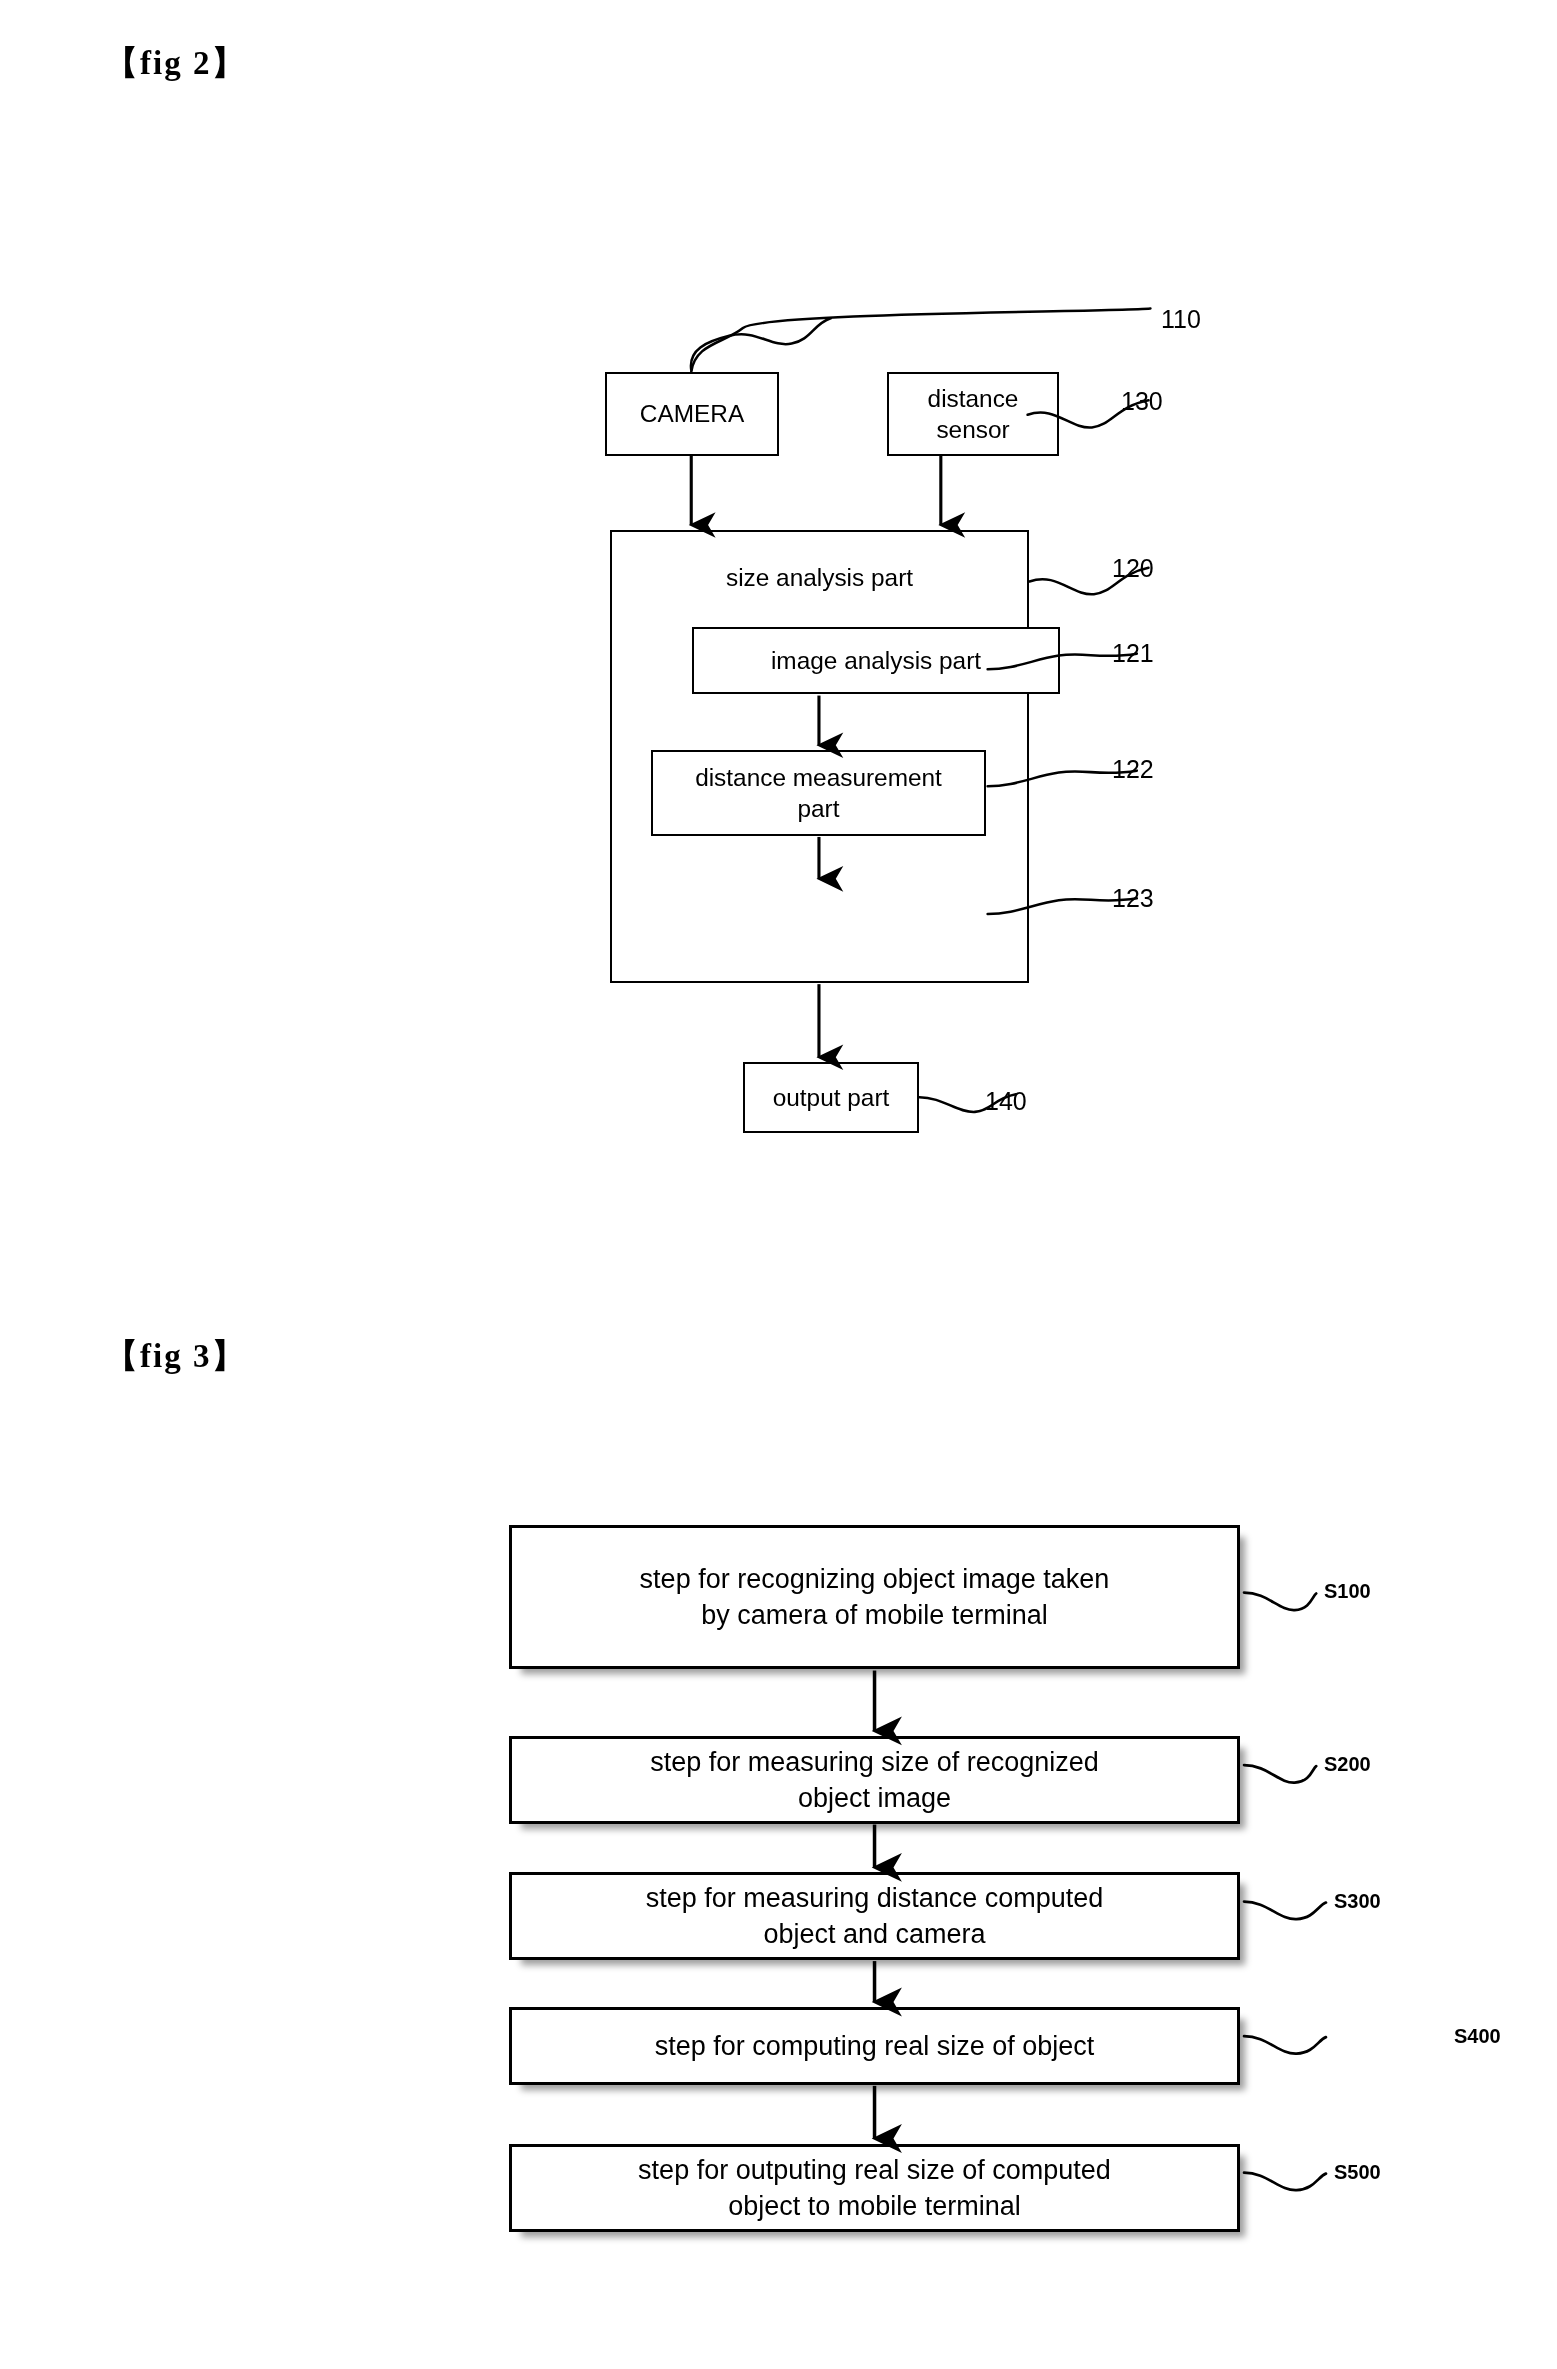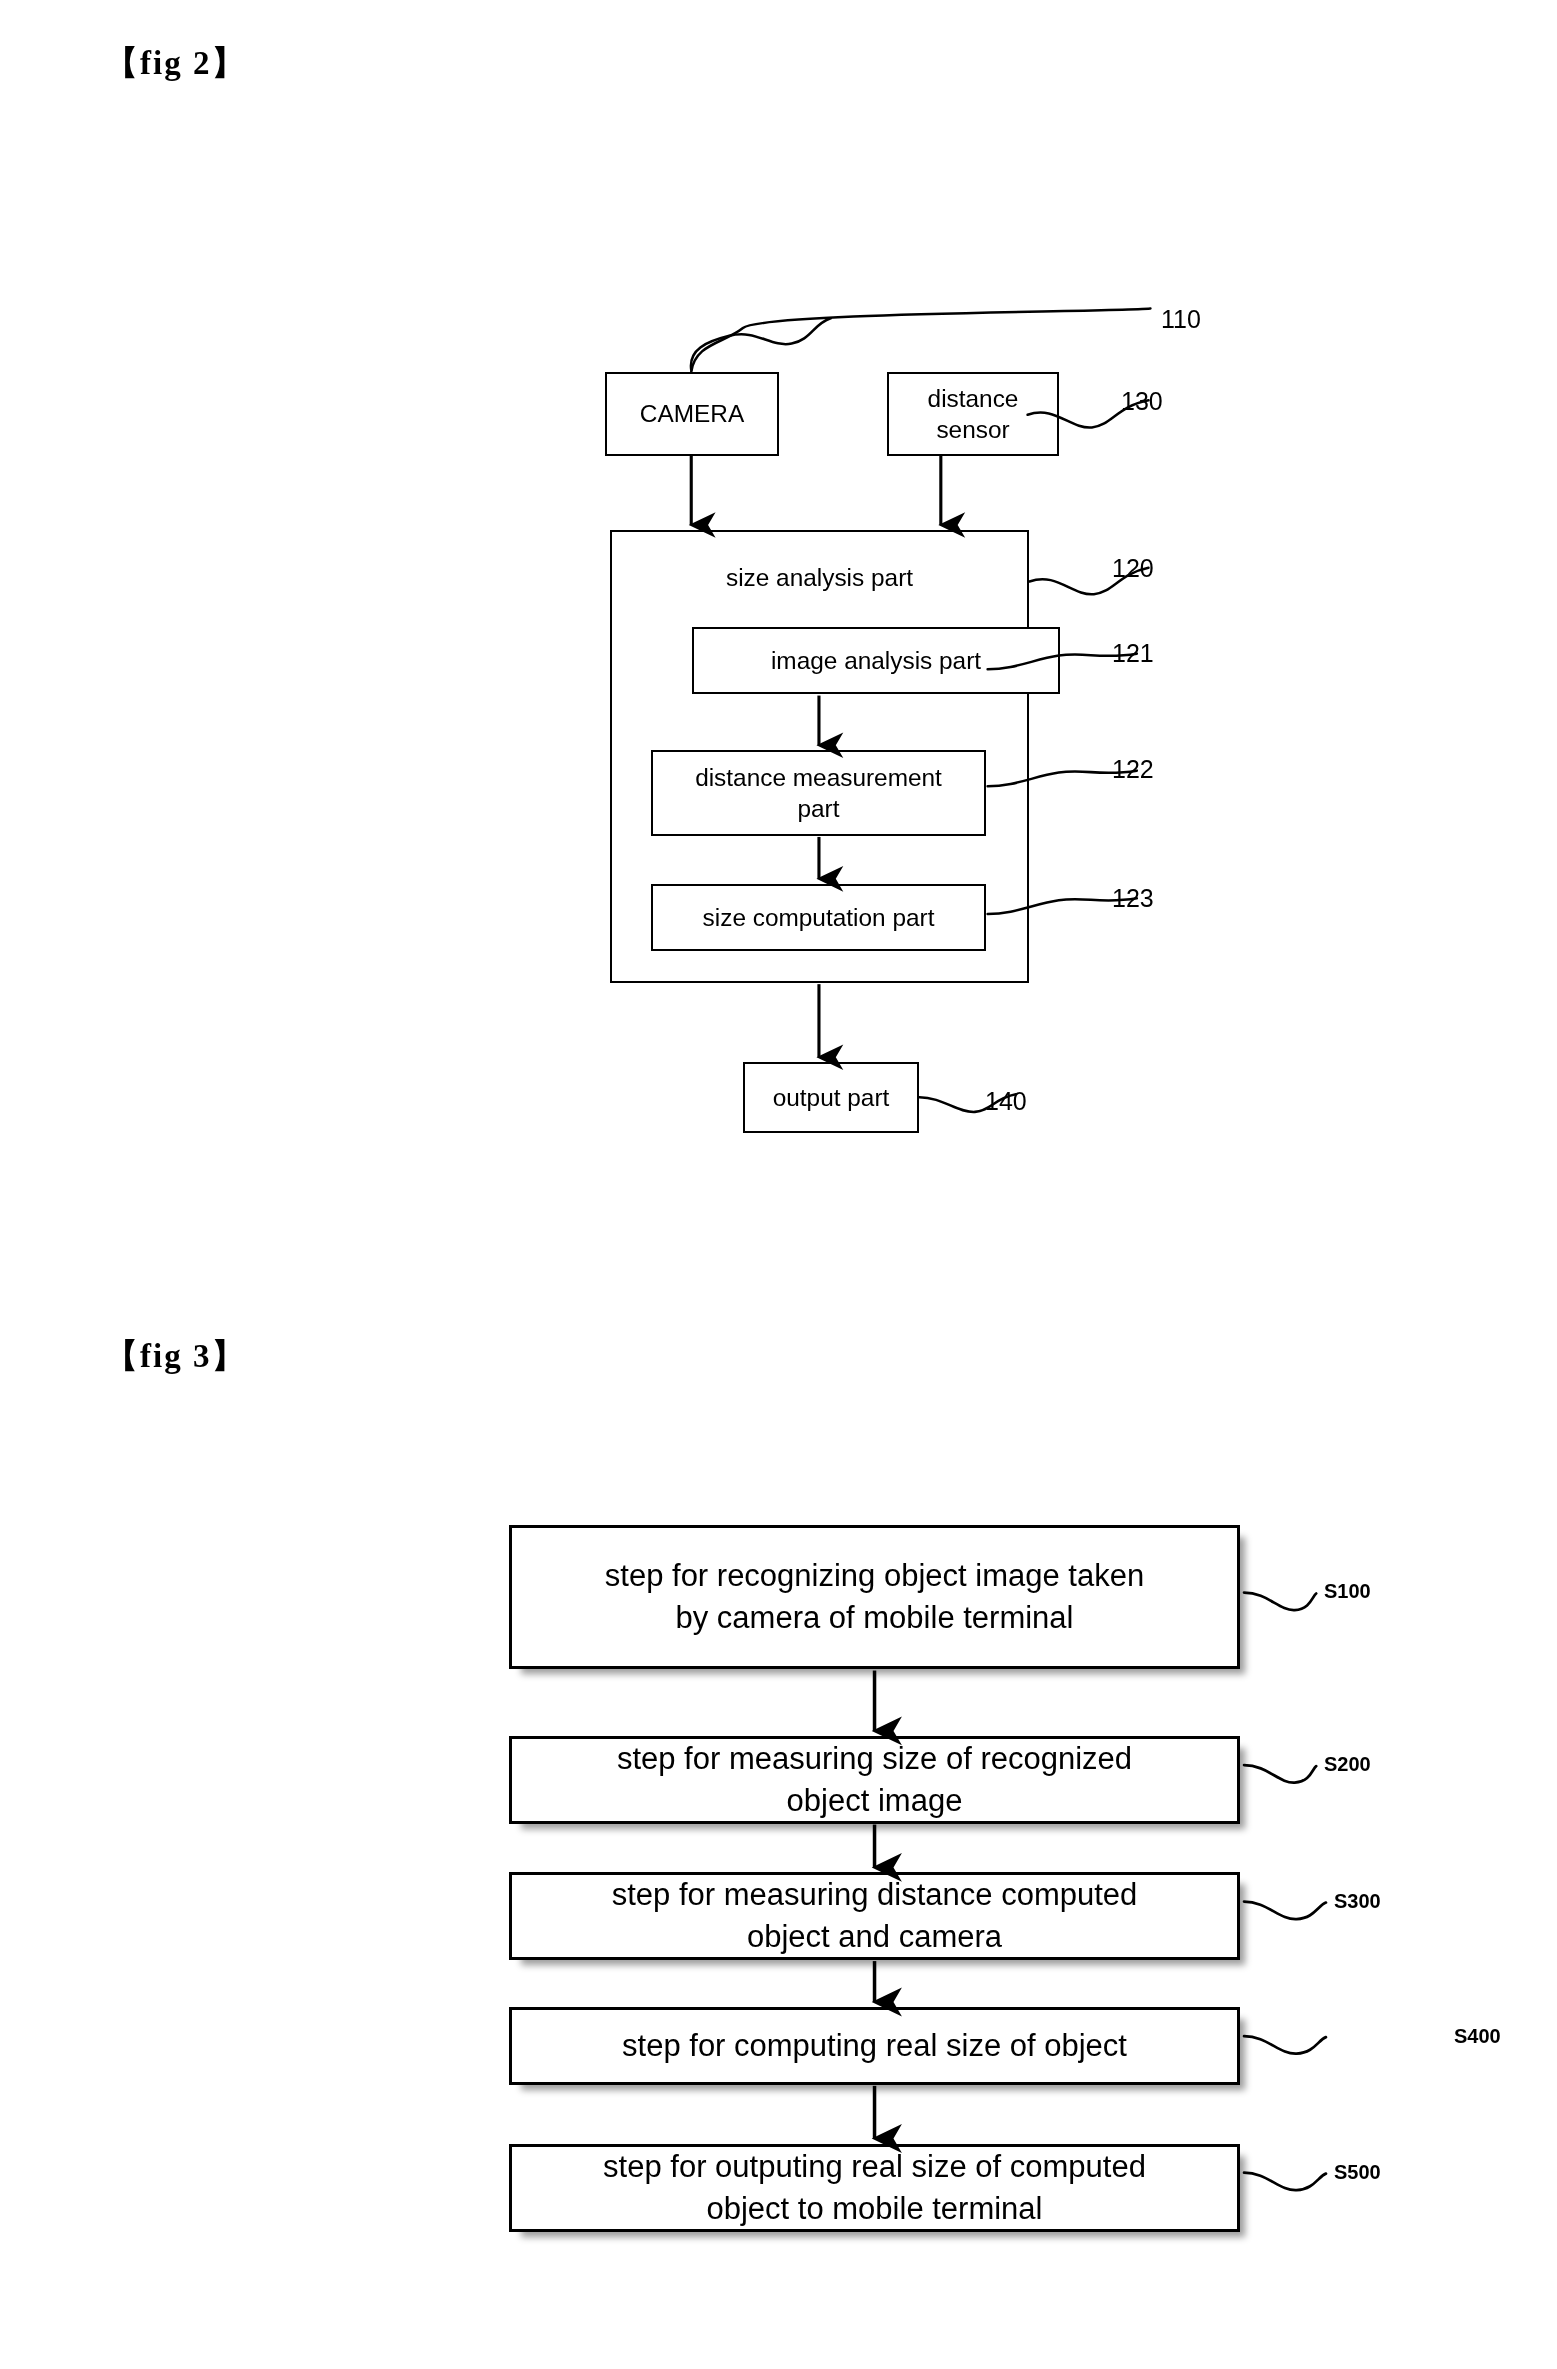--- a/index.html
+++ b/index.html
@@ -45,21 +45,21 @@
   
   .stepbox{
     position:absolute;
     box-sizing:border-box;
     background:#fff;
     border:3.9px solid #000;
     display:flex;align-items:center;justify-content:center;
     text-align:center;line-height:1.35;
     box-shadow:8.8px 8.8px 6.8px -2.9px rgba(0,0,0,0.38);
   }
-  .stepbox .lbl{font-size:31px;}
+  .stepbox .lbl{font-size:27px;}
 
   
   svg.overlay{
     position:absolute;left:0;top:0;width:1557px;height:2370px;
     pointer-events:none;
   }
 
   
   .ref{
     position:absolute;
@@ -91,23 +91,20 @@
 
   <div class="box thin" style="left:651px;top:627px;width:368px;height:67px;margin-left:41px;">
     <span class="lbl">image analysis part</span>
   </div>
 
   <div class="box thin" style="left:651px;top:750px;width:335px;height:86px;flex-direction:column;">
     <span class="lbl">distance measurement</span>
     <span class="lbl">part</span>
   </div>
 
-  <div class="box thin" style="left:651px;top:884px;width:335px;height:67px;">
-    <span class="lbl">size computation part</span>
-  </div>
 
   <div class="box thin" style="left:743px;top:1062px;width:176px;height:71px;">
     <span class="lbl">output part</span>
   </div>
 
   <div class="ref" style="left:1161px;top:305px;">110</div>
   <div class="ref" style="left:1121px;top:387px;">130</div>
   <div class="ref" style="left:1112px;top:554px;">120</div>
   <div class="ref" style="left:1112px;top:639px;">121</div>
   <div class="ref" style="left:1112px;top:755px;">122</div>

